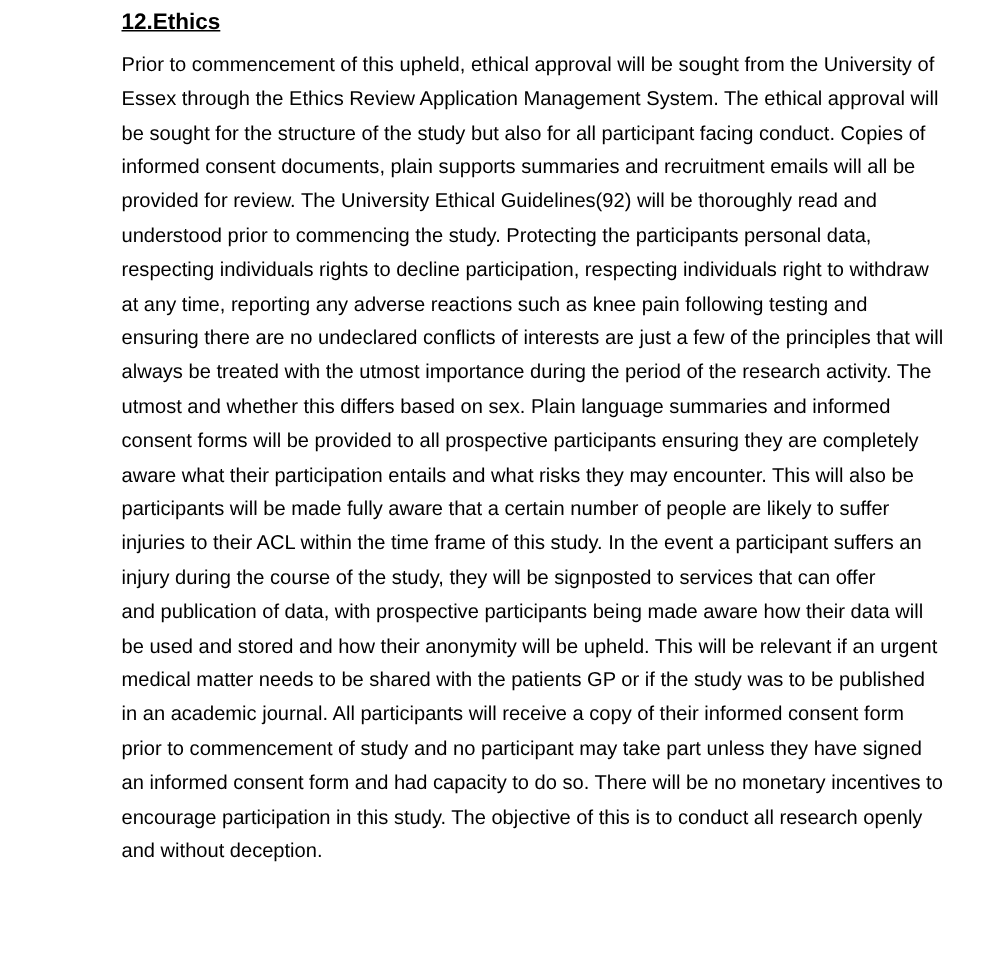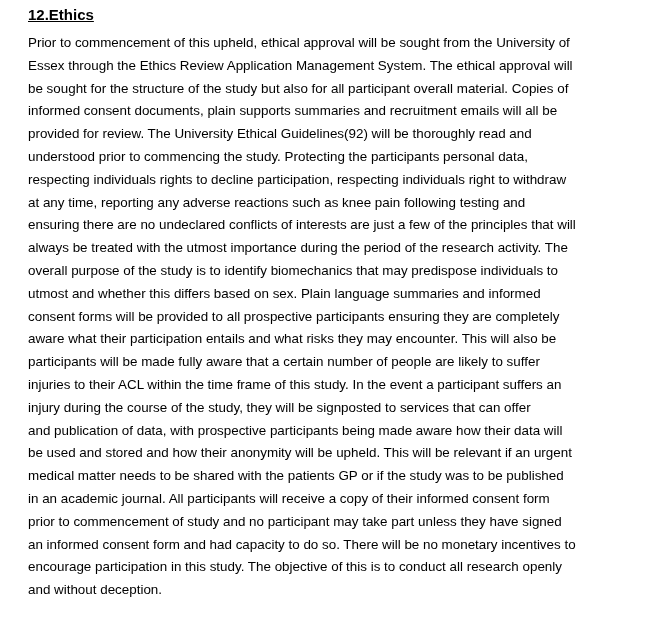--- a/index.html
+++ b/index.html
@@ -12,21 +12,21 @@
     height: 637px;
     overflow: hidden;
     font-family: "Liberation Sans", sans-serif;
     color: #000000;
     -webkit-font-smoothing: antialiased;
   }
   .page {
     box-sizing: border-box;
     width: 667px;
     height: 556px;
-    padding: 5px 58px 0 28px;
+    padding: 5px 58px 0 81px;
     background: #ffffff;
   }
   .heading {
     font-size: 15px;
     line-height: 19px;
     font-weight: bold;
     text-decoration: underline;
     white-space: nowrap;
   }
   .paragraph {
@@ -40,29 +40,28 @@
   }
 </style>
 </head>
 <body>
 
 <div class="page">
   <div class="heading">12.Ethics</div>
   <div class="paragraph">
       <div class="line">Prior to commencement of this upheld, ethical approval will be sought from the University of</div>
       <div class="line">Essex through the Ethics Review Application Management System. The ethical approval will</div>
-      <div class="line">be sought for the structure of the study but also for all participant overall material. Copies of</div>
+      <div class="line">be sought for the structure of the study but also for all participant facing conduct. Copies of</div>
       <div class="line">informed consent documents, plain supports summaries and recruitment emails will all be</div>
       <div class="line">provided for review. The University Ethical Guidelines(92) will be thoroughly read and</div>
       <div class="line">understood prior to commencing the study. Protecting the participants personal data,</div>
       <div class="line">respecting individuals rights to decline participation, respecting individuals right to withdraw</div>
       <div class="line">at any time, reporting any adverse reactions such as knee pain following testing and</div>
       <div class="line">ensuring there are no undeclared conflicts of interests are just a few of the principles that will</div>
       <div class="line">always be treated with the utmost importance during the period of the research activity. The</div>
-      <div class="line">overall purpose of the study is to identify biomechanics that may predispose individuals to</div>
       <div class="line">utmost and whether this differs based on sex. Plain language summaries and informed</div>
       <div class="line">consent forms will be provided to all prospective participants ensuring they are completely</div>
       <div class="line">aware what their participation entails and what risks they may encounter. This will also be</div>
       <div class="line">participants will be made fully aware that a certain number of people are likely to suffer</div>
       <div class="line">injuries to their ACL within the time frame of this study. In the event a participant suffers an</div>
       <div class="line">injury during the course of the study, they will be signposted to services that can offer</div>
       <div class="line">and publication of data, with prospective participants being made aware how their data will</div>
       <div class="line">be used and stored and how their anonymity will be upheld. This will be relevant if an urgent</div>
       <div class="line">medical matter needs to be shared with the patients GP or if the study was to be published</div>
       <div class="line">in an academic journal. All participants will receive a copy of their informed consent form</div>

